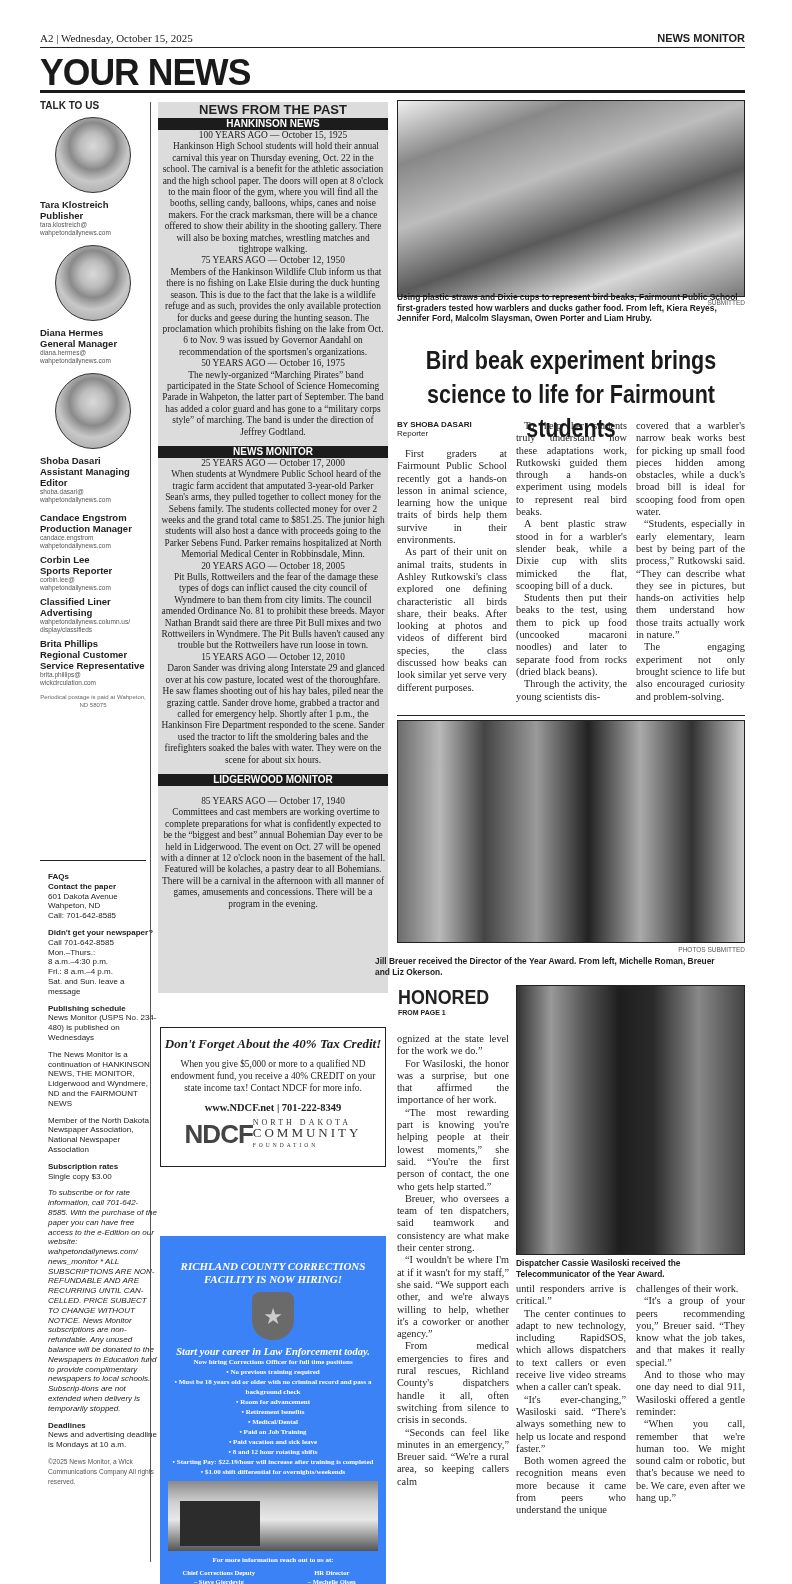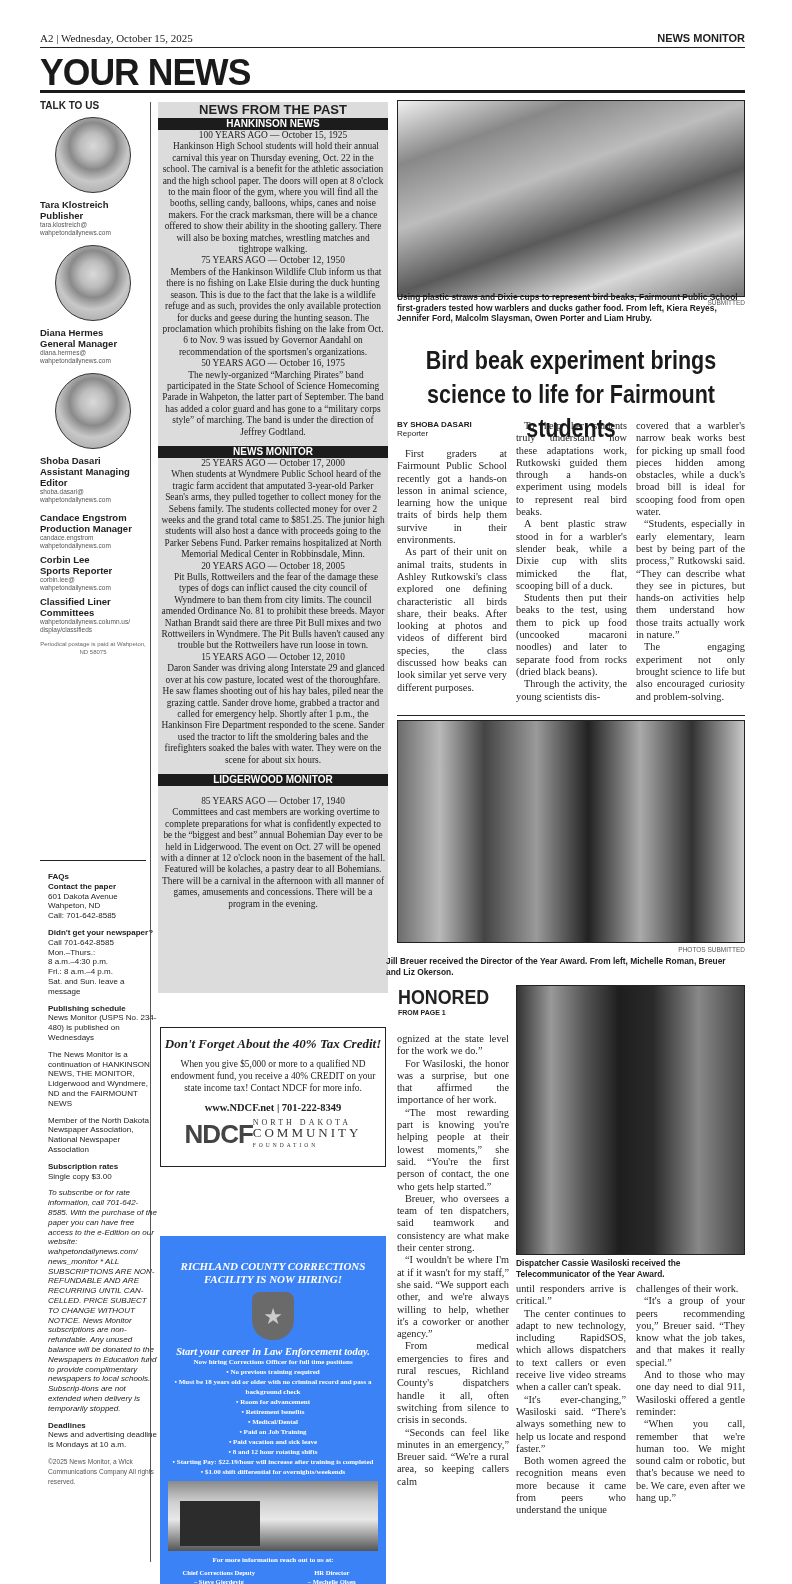--- a/index.html
+++ b/index.html
@@ -105,23 +105,29 @@
         <div class="smail">wahpetondailynews.com</div>
       </div>
       <div class="staff" style="margin-bottom: 4px;">
         <div class="sname">Corbin Lee</div>
         <div class="sname">Sports Reporter</div>
         <div class="smail">corbin.lee@</div>
         <div class="smail">wahpetondailynews.com</div>
       </div>
       <div class="staff" style="margin-bottom: 4px;">
         <div class="sname">Classified Liner</div>
-        <div class="sname">Committees</div>
+        <div class="sname">Advertising</div>
         <div class="smail">wahpetondailynews.column.us/</div>
         <div class="smail">display/classifieds</div>
+      </div>
+      <div class="staff" style="margin-bottom: 4px;">
+        <div class="sname">Brita Phillips</div>
+        <div class="sname">Regional Customer Service Representative</div>
+        <div class="smail">brita.phillips@</div>
+        <div class="smail">wickcirculation.com</div>
       </div>
     </div>
   <div class="post">Periodical postage is paid at Wahpeton, ND 58075</div>
 </div>
 <div id="leftrule" class="abs"></div>
 
 <div id="faq" class="abs">
   <div class="blk">
     <div class="h">FAQs</div>
     <div class="h">Contact the paper</div>
@@ -260,21 +266,21 @@
 <div class="abs col" id="bb-col2" style="left:636px;top:420px;width:109px">
     <p style="text-indent: 0px;">covered that a warbler's narrow beak works best for picking up small food pieces hidden among obstacles, while a duck's broad bill is ideal for scooping food from open water.</p>
     <p>“Students, especially in early elementary, learn best by being part of the process,” Rutkowski said. “They can describe what they see in pictures, but hands-on activities help them understand how those traits actually work in nature.”</p>
     <p>The engaging experiment not only brought science to life but also encouraged curiosity and problem-solving.</p>
   </div>
 
 <div id="storyrule" class="abs"></div>
 
 <div id="photo2" class="abs photo"></div>
 <div class="abs credit" style="left:397px;top:946px;width:348px">PHOTOS SUBMITTED</div>
-<div class="abs caption" style="left:386px;top:956px;width:348px">Jill Breuer received the Director of the Year Award. From left, Michelle Roman, Breuer and Liz Okerson.</div>
+<div class="abs caption" style="left:375px;top:956px;width:348px">Jill Breuer received the Director of the Year Award. From left, Michelle Roman, Breuer and Liz Okerson.</div>
 <div id="honored" class="abs">HONORED</div>
 <div id="frompage" class="abs">FROM PAGE 1</div>
 <div id="photo3" class="abs photo"></div>
 <div class="abs caption" style="left:516px;top:1258px;width:229px">Dispatcher Cassie Wasiloski received the Telecommunicator of the Year Award.</div>
 
 <div class="abs col" id="h-col1" style="left:397px;top:1033px;width:112px">
     <p style="text-indent: 0px;">ognized at the state level for the work we do.”</p>
     <p>For Wasiloski, the honor was a surprise, but one that affirmed the importance of her work.</p>
     <p>“The most rewarding part is knowing you're helping people at their lowest moments,” she said. “You're the first person of contact, the one who gets help started.”</p>
     <p>Breuer, who oversees a team of ten dispatchers, said teamwork and consistency are what make their center strong.</p>

